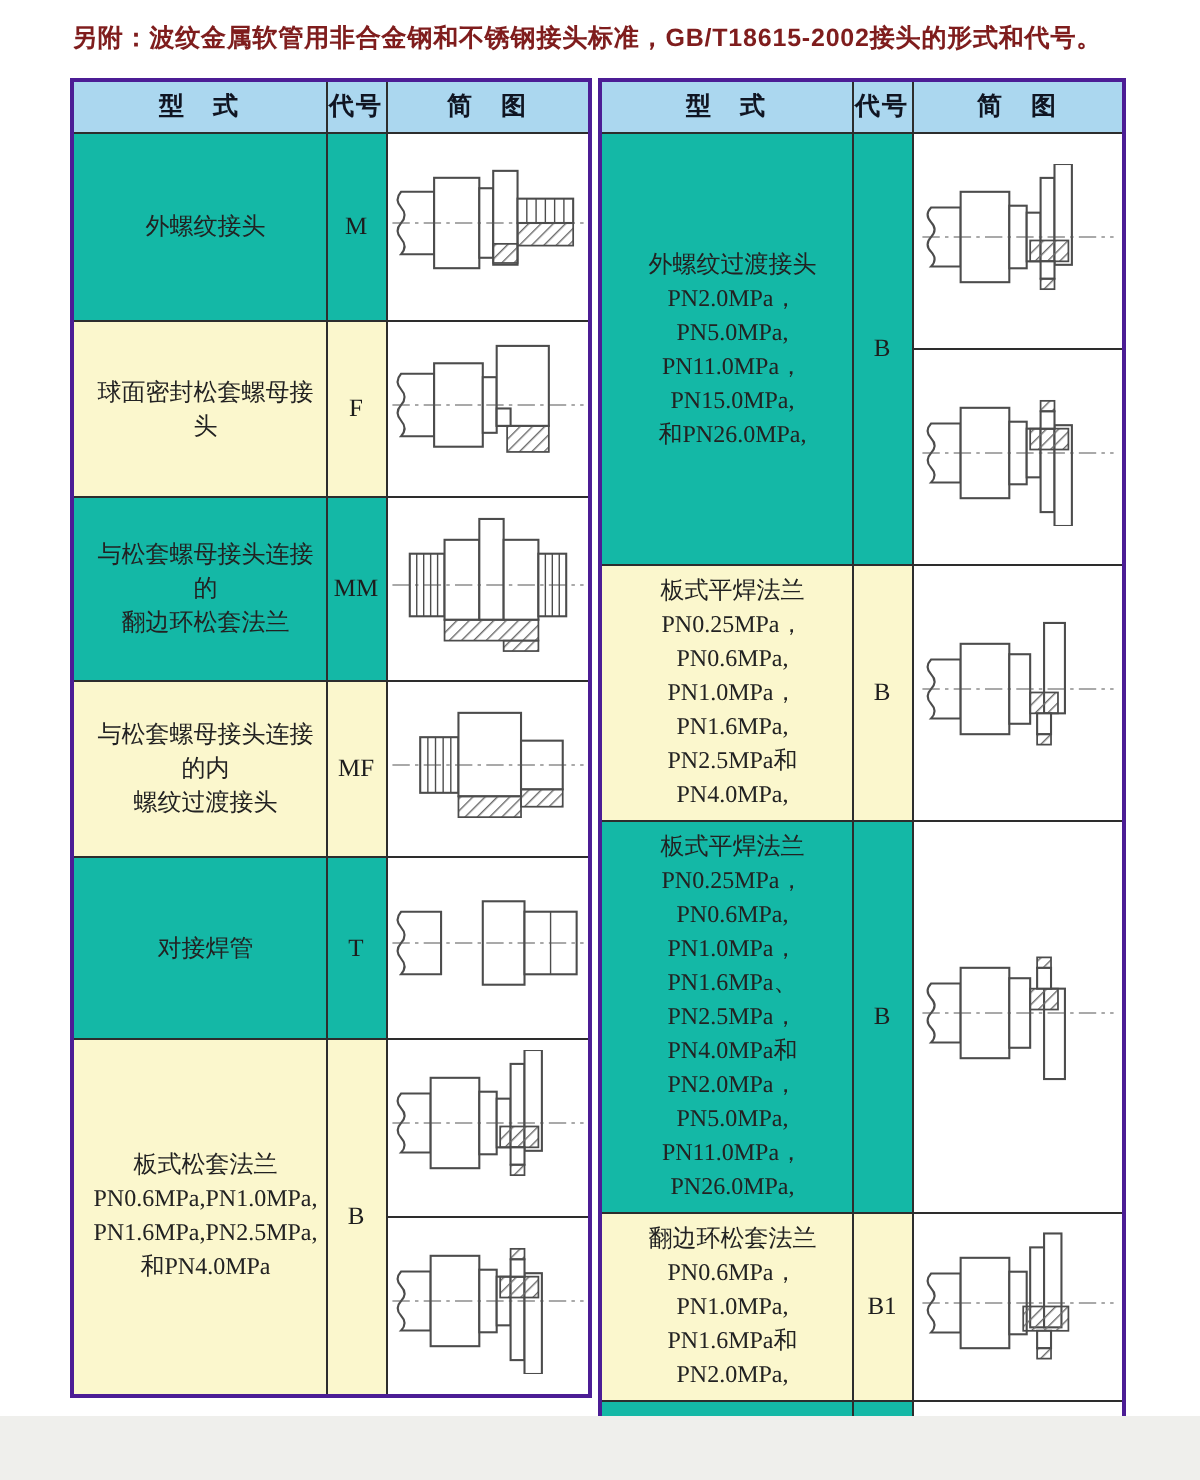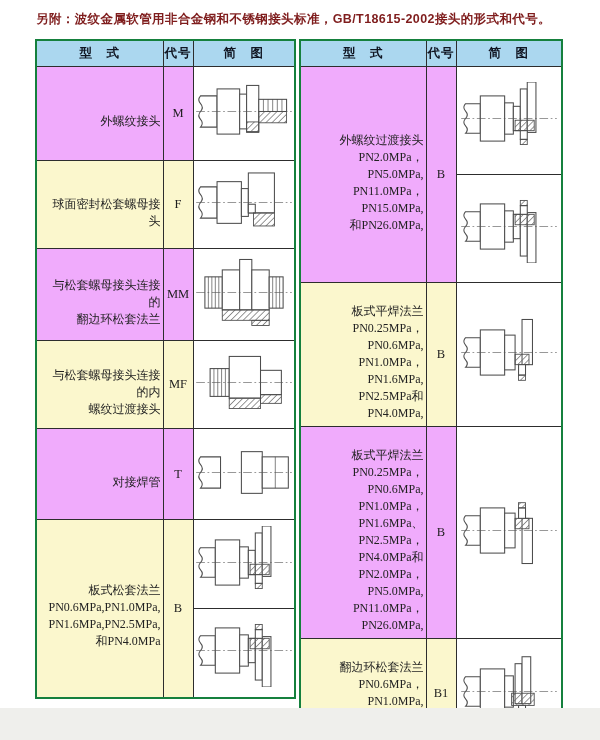--- a/index.html
+++ b/index.html
@@ -1,27 +1,27 @@
 <!DOCTYPE html>
 <html><head>
 <meta charset="utf-8">
 <style>
   html,body{margin:0;padding:0}
   body{width:600px;height:740px;position:relative;background:#ffffff;
        font-family:"Liberation Sans",sans-serif;overflow:hidden}
   .title{position:absolute;left:36px;top:11px;font-size:12.5px;font-weight:bold;
          color:#7f1d1d;letter-spacing:.4px;white-space:nowrap}
   table.tbl{position:absolute;border-collapse:collapse;table-layout:fixed;
-            border:2px solid #15803d;background:#f0abfc}
+            border:2px solid #4c1d95;background:#14b8a6}
   .tbl th,.tbl td{border:1.5px solid #2d2d2d;overflow:hidden}
   .tbl th{background:#abd7ef;font-size:12.5px;font-weight:bold;color:#101522;
           height:23px;letter-spacing:1px;text-align:center;vertical-align:middle}
   td.type{font-family:"Liberation Serif","DejaVu Serif",serif;font-size:12px;color:#222;
-          padding:20px 2px 4px 8px;line-height:17px;white-space:pre-line;
-          vertical-align:middle;text-align:right}
+          padding:4px 2px 4px 8px;line-height:17px;white-space:pre-line;
+          vertical-align:middle;text-align:center}
   td.code{font-family:"Liberation Serif","DejaVu Serif",serif;font-size:12.5px;color:#1d1d1d;
           text-align:center;vertical-align:middle;padding:0}
   td.diag{text-align:center;vertical-align:middle;padding:1px;background:#fff}
   td.yellow{background:#fbf7cd}
   .dwrap{display:inline-block;line-height:0}
   .left-tbl{left:35px;top:39px;width:261px}
   .right-tbl{left:299px;top:39px;width:264px}
   .footer-band{position:absolute;left:0;top:708px;width:600px;height:32px;background:#efefec}
 </style>
 </head>

